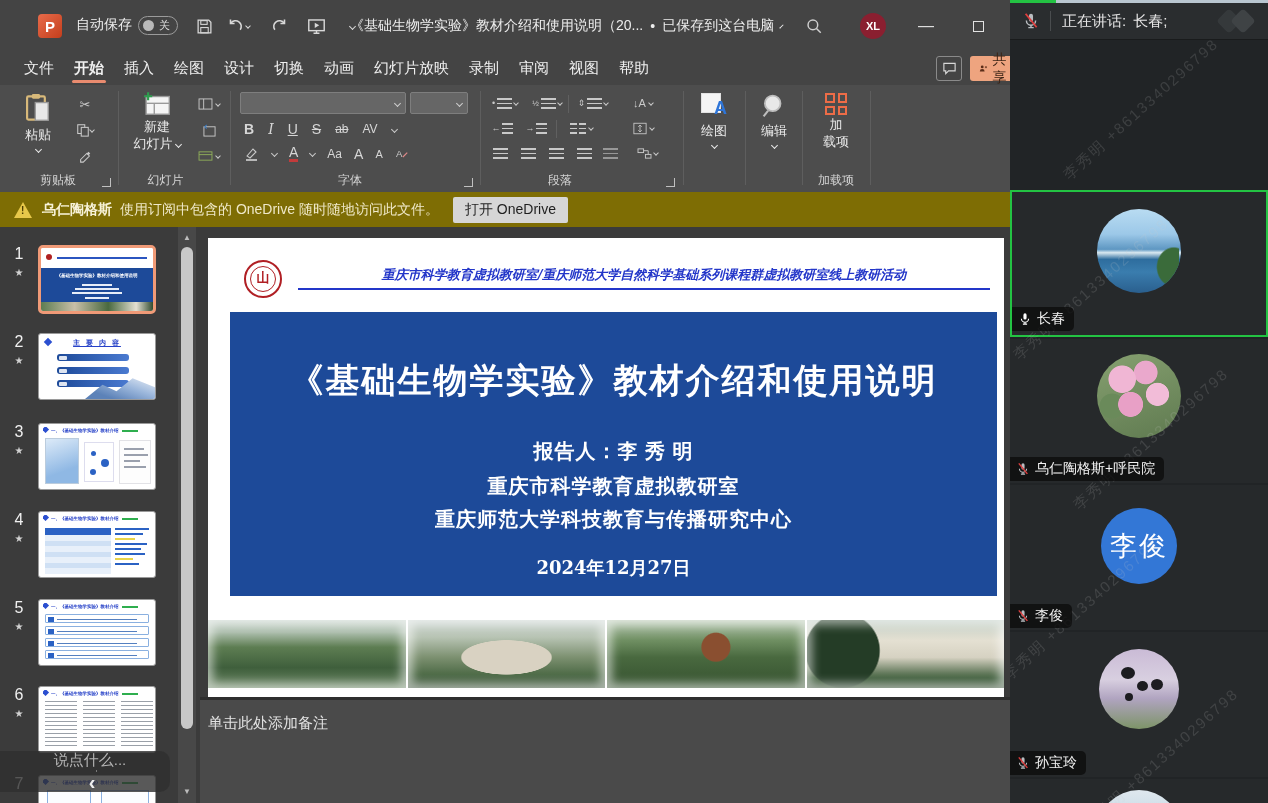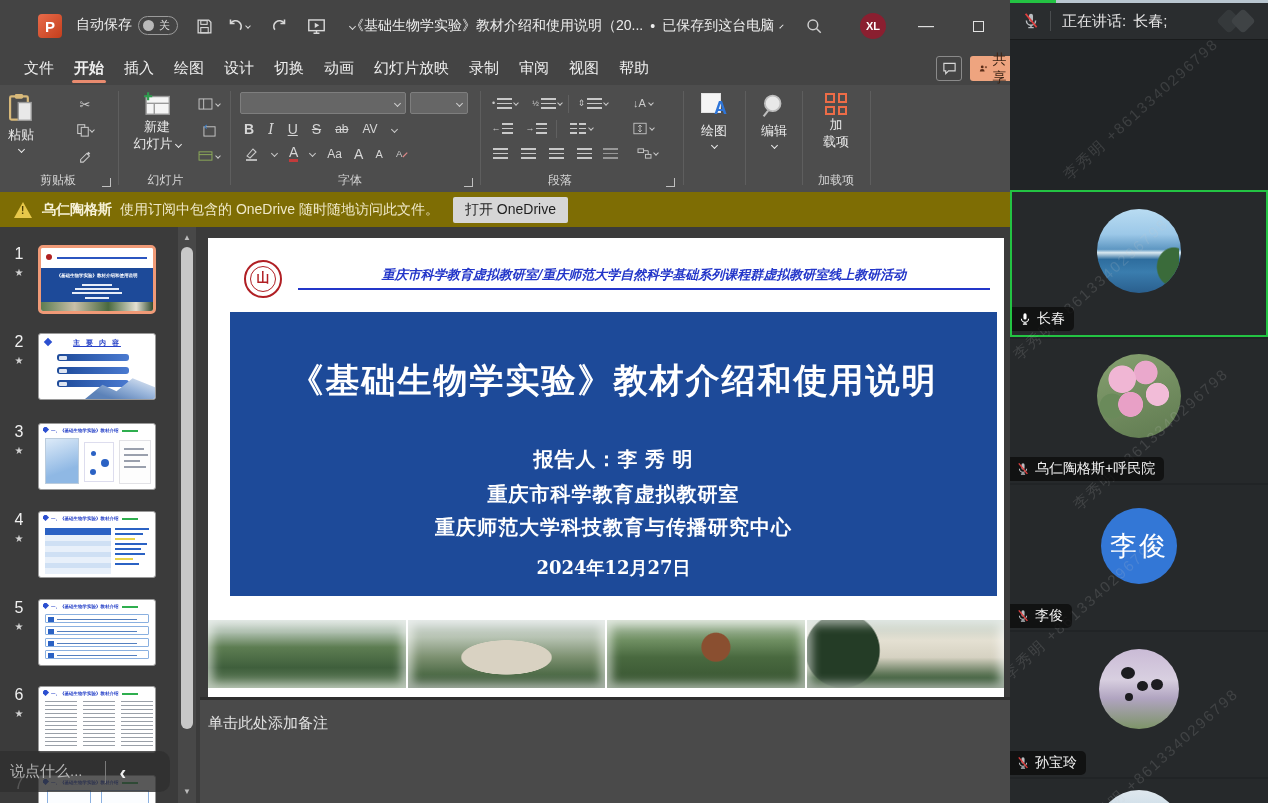--- a/index.html
+++ b/index.html
@@ -108,34 +108,34 @@
 
   
   .canvas { position:absolute; left:208px; top:11px; width:796px; height:459px; background:#fff; overflow:hidden; }
   .logo { position:absolute; left:36px; top:22px; width:38px; height:38px; border-radius:50%; border:2px solid #b01f24; display:flex; align-items:center; justify-content:center; }
   .logo .inner { width:26px; height:26px; border-radius:50%; border:1.5px solid #b01f24; position:relative; }
   .logo .inner::after { content:"山"; position:absolute; left:50%; top:50%; transform:translate(-50%,-54%); color:#b01f24; font-size:13px; font-weight:bold; }
   .sl-header { position:absolute; left:90px; right:14px; top:28px; text-align:center; font-family:"DejaVu Serif", serif; font-style:italic; font-weight:bold; font-size:13px; color:#2336c9; white-space:nowrap; }
   .sl-rule { position:absolute; left:90px; right:14px; top:50px; height:2px; background:#2336c9; }
   .bluebox { position:absolute; left:22px; top:74px; width:767px; height:284px; background:#1d4a99; color:#fff; }
   .bb-title { position:absolute; left:0; right:0; top:46px; text-align:center; font-size:34px; font-weight:bold; letter-spacing:2px; }
-  .bb-line { position:absolute; left:0; right:0; text-align:center; font-size:20px; font-weight:bold; letter-spacing:1px;margin-top:8px; }
+  .bb-line { position:absolute; left:0; right:0; text-align:center; font-size:20px; font-weight:bold; letter-spacing:1px; }
   .bb-date { position:absolute; left:0; right:0; top:244px; text-align:center; font-family:"DejaVu Serif", serif; font-size:18px; font-weight:bold; }
   .photos { position:absolute; left:0; right:0; top:382px; height:68px; display:flex; gap:2px; background:#fff; }
   .photos div { flex:1; box-shadow:inset 0 0 10px 5px rgba(255,255,255,.55); }
   .ph1 { background:linear-gradient(180deg,#c8d4cc 0%,#aebfae 18%,#5d7d52 40%,#3f5f3c 70%,#6a8563 100%); }
   .ph2 { background:radial-gradient(ellipse at 50% 55%, #d9d2c2 0 32%, rgba(0,0,0,0) 33%),linear-gradient(180deg,#cdd6d2 0%,#b8c4b4 25%,#7c9070 55%,#4e6b47 80%,#3a5238 100%); }
   .ph3 { background:radial-gradient(circle at 55% 40%, #8a4f30 0 12%, rgba(0,0,0,0) 13%),linear-gradient(180deg,#b9c9b4 0%,#6f8f62 30%,#49693f 55%,#35512f 100%); }
   .ph4 { background:radial-gradient(circle at 18% 45%, #243c26 0 22%, rgba(0,0,0,0) 23%),linear-gradient(180deg,#c2cfc6 0%,#e4e0d2 30%,#d6d2c2 55%,#42603e 85%,#324c30 100%); }
 
   .splitter { position:absolute; left:200px; top:470px; width:810px; height:3px; background:#2e2e2e; }
   .notes { position:absolute; left:200px; top:473px; width:810px; height:103px; background:#4a4a4a; color:#e3e3e3; font-size:15px; padding:14px 0 0 8px; }
 
   
-  .chatov { position:absolute; left:0; top:751px; width:170px; height:41px; background:rgba(48,48,48,.8); border-radius:0 10px 10px 0; display:flex; align-items:center; z-index:30; color:#b4b4b4; }
+  .chatov { position:absolute; left:0; top:751px; width:170px; height:41px; background:rgba(48,48,48,.8); border-radius:0 10px 10px 0; display:flex; align-items:center; z-index:30; color:#b4b4b4;flex-direction:column; }
   .chatov .ph { margin-left:10px; font-size:15px; }
   .chatov .div { width:1px; height:22px; background:#7a7a7a; margin-left:22px; }
   .chatov .col { margin-left:14px; font-size:20px; font-weight:bold; color:#f0f0f0; line-height:1; }
 
   
   .meet { position:absolute; left:1010px; top:0; width:258px; height:803px; background:#212426; overflow:hidden; }
   .topstrip { position:absolute; left:0; top:0; width:258px; height:3px; background:#b9c6d0; }
   .topstrip i { position:absolute; left:0; top:0; width:46px; height:3px; background:#23c343; }
   .meet-head { position:absolute; left:0; top:3px; width:258px; height:37px; background:#2a2d2f; border-bottom:1px solid #191b1c; display:flex; align-items:center; color:#e6e6e6; font-size:15px; }
   .meet-head .div { width:1px; height:20px; background:#4a4d4f; margin:0 11px 0 10px; }
@@ -265,21 +265,21 @@
             <circle cx="6" cy="5" r="2.6" fill="#5a2d18"></circle>
             <path d="M1.5 13.5a4.5 4.5 0 0 1 9 0z" fill="#5a2d18"></path>
             <path d="M11 5.5h4M13 3.5v4" stroke="#5a2d18" stroke-width="1.4"></path>
           </svg>
         <span>共享</span>
       </div>
     </div>
 
     <div class="ribbon">
 
-      <div class="bigbtn" style="left:7px;top:8px">
+      <div class="bigbtn" style="left:24px;top:8px">
         <svg width="28" height="30" viewBox="0 0 20 22">
             <rect x="2" y="2.5" width="13" height="17" rx="1" fill="none" stroke="#d8b97a" stroke-width="1.6"></rect>
             <rect x="5.5" y="0.8" width="6" height="3.4" rx="1" fill="#d8b97a"></rect>
             <rect x="8" y="7" width="9.5" height="13" fill="#e8e8e8" stroke="#9a9a9a"></rect>
           </svg>
         <span>粘贴</span>
         <span class="chv"></span>
       </div>
       <div class="sbtn" style="left:72px;top:8px;width:26px;height:22px">✂</div>
       <div class="sbtn" style="left:72px;top:34px;width:26px;height:22px">

